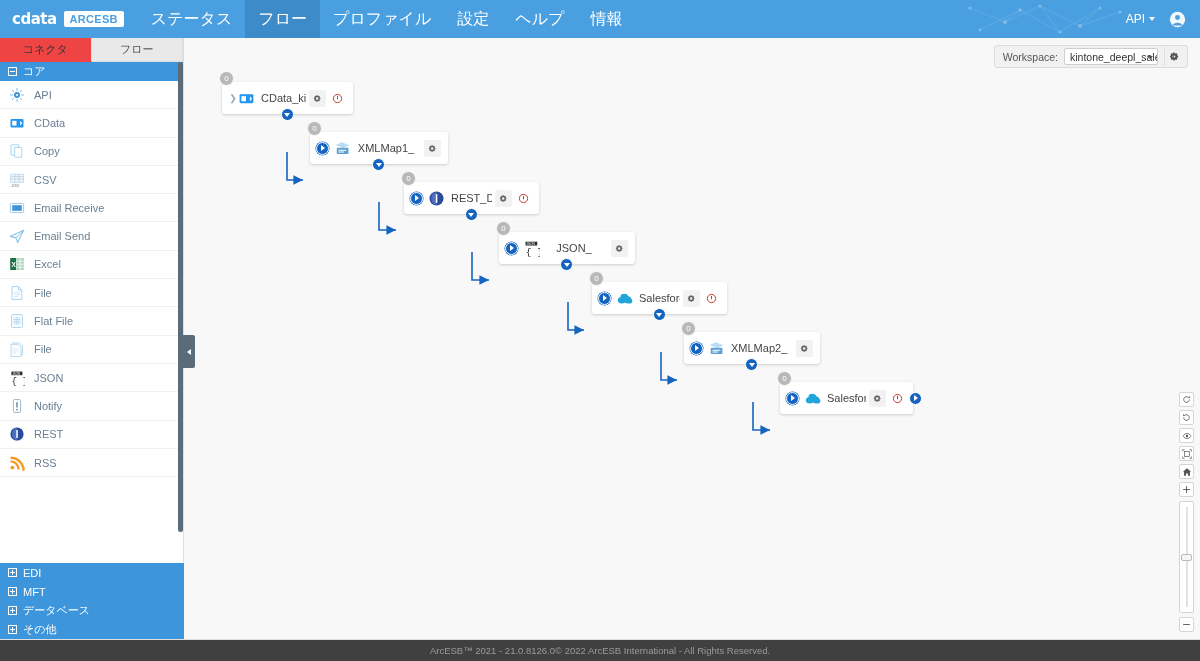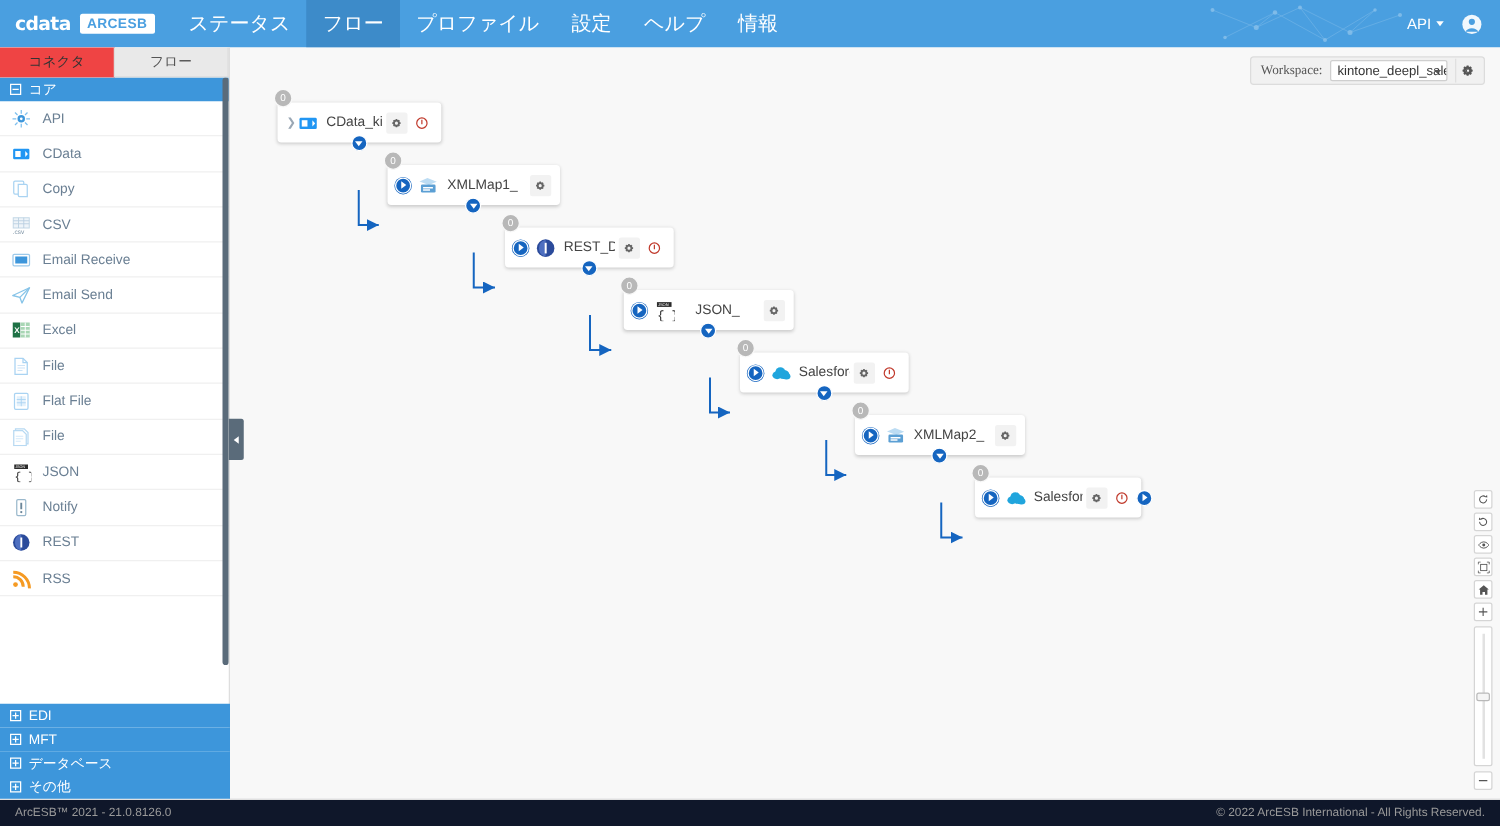--- a/index.html
+++ b/index.html
@@ -91,21 +91,21 @@
     background: #5a6b7a; border-radius: 3px; z-index: 5;
   }
 
   
   .canvas { flex: 1; position: relative; background: #f8f8f8; overflow: hidden; }
   .ws-bar {
     position: absolute; right: 12px; top: 7px; display: flex; align-items: center;
     background: #f1f1f1; border: 1px solid #dcdcdc; border-radius: 3px; height: 23px;
     padding: 0 3px 0 8px; gap: 6px; z-index: 10;
   }
-  .ws-label { font-size: 10.5px; color: #555; font-family: Liberation Serif, serif; }
+  .ws-label { font-size: 10.5px; color: #555; }
   .ws-select {
     background: #ffffff; border: 1px solid #cfcfcf; border-radius: 2px; height: 17px;
     font-size: 10.5px; color: #333; padding: 0 14px 0 5px; display: flex; align-items: center;
     position: relative; cursor: pointer; max-width: 94px; overflow: hidden; white-space: nowrap;
   }
   .ws-select .caret { position: absolute; right: 4px; top: 7px; width:0;height:0;
     border-left:3px solid transparent;border-right:3px solid transparent;border-top:3.5px solid #555;}
   .ws-gear {
     width: 20px; height: 19px; display: flex; align-items: center; justify-content: center;
     cursor: pointer; border-left: 1px solid #e0e0e0;
@@ -175,22 +175,22 @@
     position: relative; margin: 1px 0; cursor: pointer;
   }
   .zslider .track { position:absolute; left:50%; margin-left:-1px; top:5px; bottom:5px; width:2px; background:#e2e2e2;}
   .zslider .thumb {
     position: absolute; left: 1px; width: 11px; height: 7px; background: #f5f5f5;
     border: 1px solid #b9b9b9; border-radius: 2px; top: 52px;
   }
 
   
   .footer {
-    height: 22px; flex: 0 0 22px; background: #0f172a; border-top: 1px solid #e0e0e0;
-    display: flex; align-items: center; justify-content: space-between; padding: 0 12px;
+    height: 22px; flex: 0 0 22px; background: #404040; border-top: 1px solid #e0e0e0;
+    display: flex; align-items: center; justify-content: center; padding: 0 12px;
   }
   .footer span { font-size: 9.5px; color: #9a9a9a; }
 </style>
 </head>
 <body>
 
 <div class="app">
 
   <div class="topnav">
     <svg class="deco-net" viewBox="0 0 180 38">

